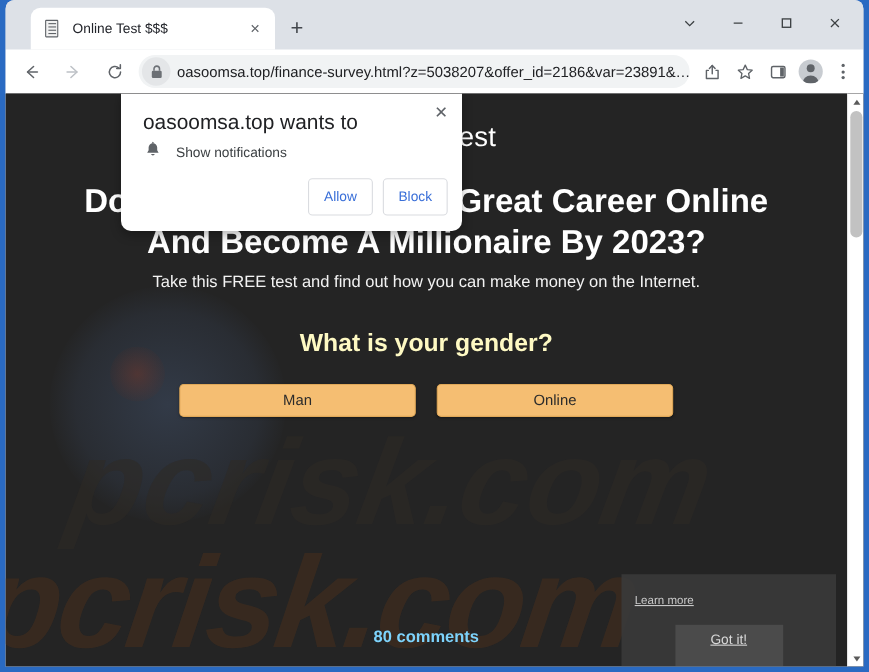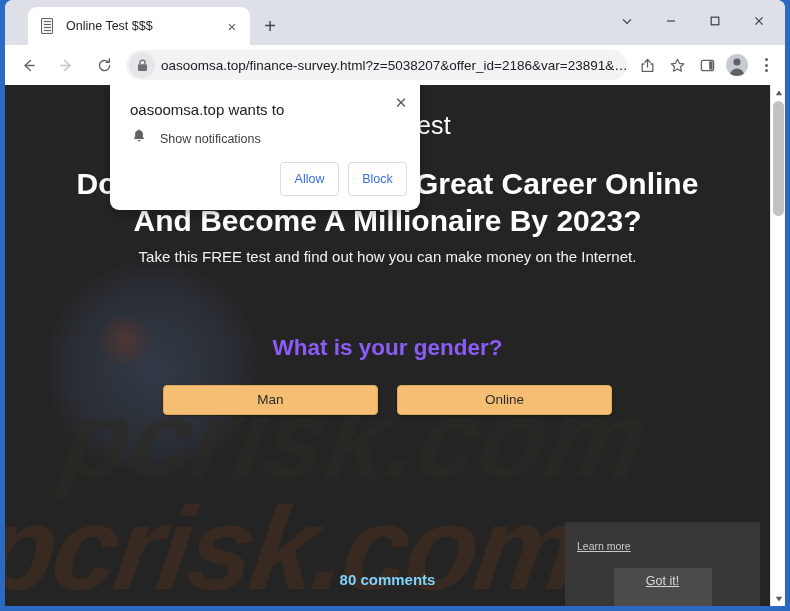--- a/index.html
+++ b/index.html
@@ -224,24 +224,24 @@
   }
   #subhead {
     margin-top: 8px;
     font-size: 15px;
     font-weight: 400;
     line-height: 1.3;
     color: #f3f3f3;
     padding: 0 60px;
   }
   #question {
-    margin-top: 68px;
+    margin-top: 32px;
     font-size: 22.5px;
     font-weight: 700;
-    color: #8b5cf6;
+    color: #fef9c3;
   }
   #answers {
     margin-top: 24px;
     display: flex;
     justify-content: center;
     gap: 19px;
     text-align: right;
   }
   .answer-btn {
     width: 215px; height: 30px;
@@ -328,21 +328,21 @@
     z-index: 30;
   }
   #perm-close {
     position: absolute; right: 9px; top: 7px;
     width: 20px; height: 20px;
     display: flex; align-items: center; justify-content: center;
     color: #5f6368; font-size: 15px; line-height: 1;
   }
   #perm-title {
     position: absolute; left: 20px; top: 16px;
-    font-size: 15px;
+    font-size: 19px;
     color: #202124;
   }
   #perm-row {
     position: absolute; left: 20px; top: 43px;
     display: flex; align-items: flex-end;
   }
   #perm-bell { width: 18px; height: 18px; color: #5f6368; flex: 0 0 18px; }
   #perm-label { margin-left: 12px; font-size: 12.5px; color: #3c4043; }
   #perm-buttons {
     position: absolute; right: 13px; bottom: 14px;

